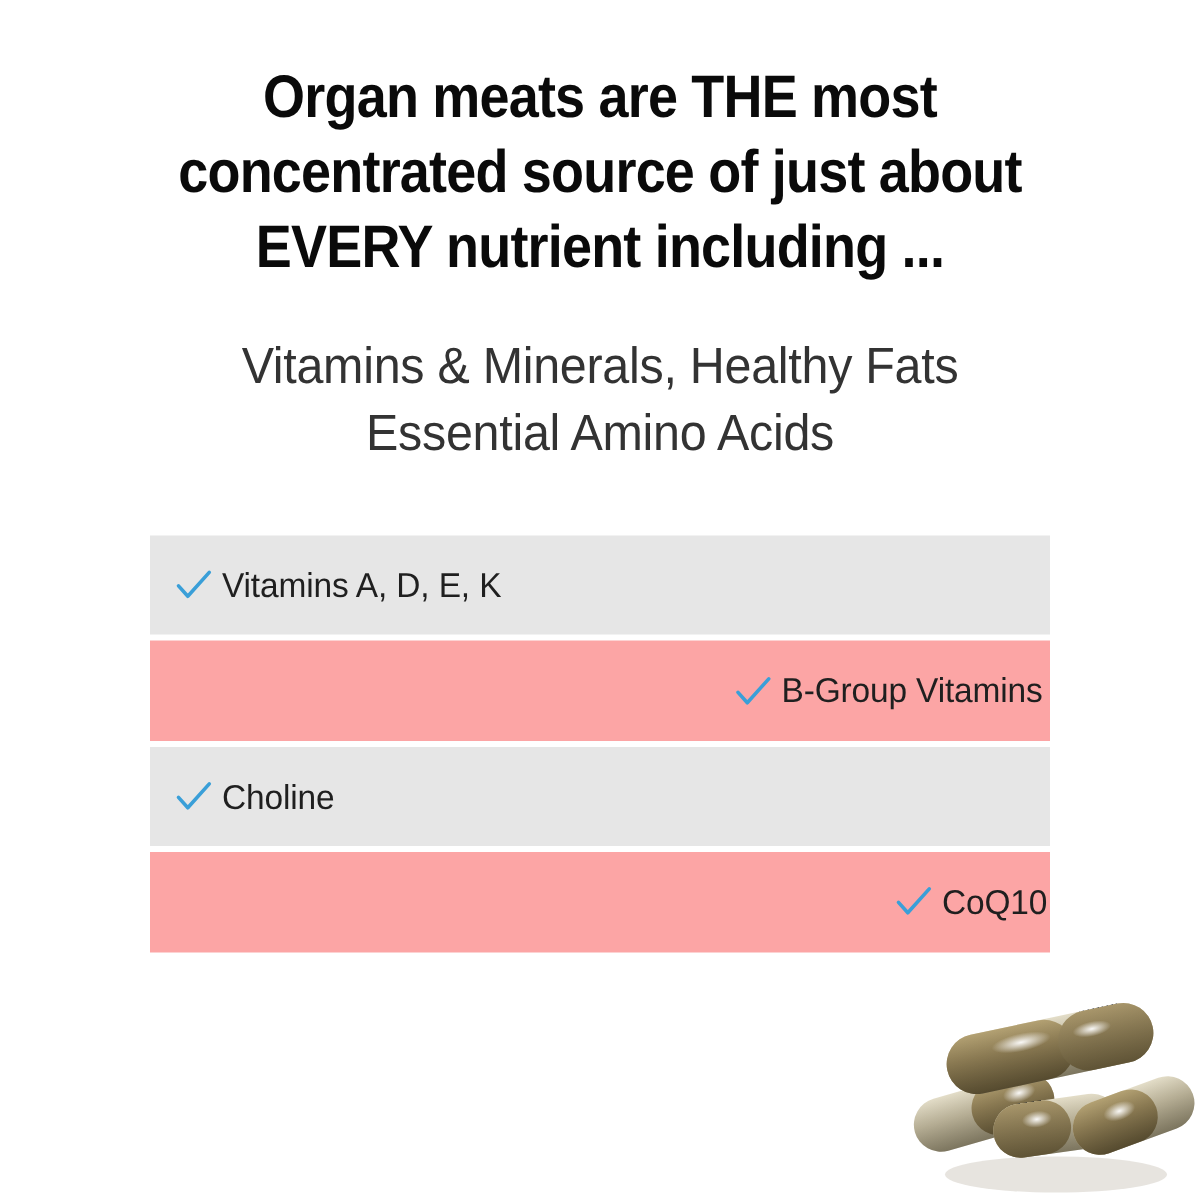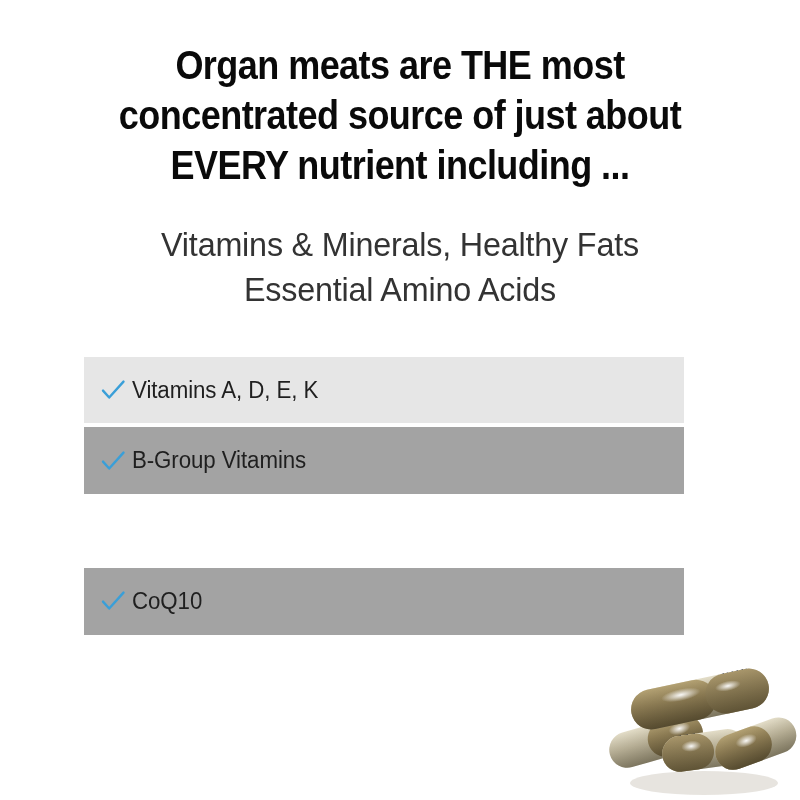--- a/index.html
+++ b/index.html
@@ -58,21 +58,21 @@
     transform-origin: center top;
   }
   .subtitle-line {
     display: block;
     white-space: nowrap;
   }
 
   
   .benefits-table {
     position: absolute;
-    left: 84px;
+    left: 100px;
     top: 357px;
     width: 600px;
     height: 348px;
     display: flex;
     flex-direction: column;
     gap: 4px;
   }
   .benefits-row {
     display: flex;
     flex-direction: row;
@@ -83,21 +83,22 @@
   .benefit-cell {
     flex: 1 1 0;
     display: flex;
     align-items: center;
     padding-left: 16px;
     box-sizing: border-box;
     background: #e6e6e6;
     min-width: 0;
   }
   .benefits-row.row-alt .benefit-cell {
-    background: #a3a3a3;
+    background: #fca5a5;
+    justify-content: flex-end;
   }
   .check-icon {
     flex: 0 0 auto;
     width: 26px;
     height: 26px;
     margin-right: 6px;
     display: block;
   }
   .benefit-label {
     font-size: 23px;
@@ -154,20 +155,26 @@
     <div class="benefits-row row-alt">
       <div class="benefit-cell">
         <svg class="check-icon" viewBox="0 0 26 26" aria-hidden="true">
           <path d="M3 13.6 L9.2 20.5 L23.5 4.6" fill="none" stroke="#3a9fd8" stroke-width="2.4" stroke-linecap="round" stroke-linejoin="round"></path>
         </svg>
         <span class="benefit-label">B-Group Vitamins</span>
       </div>
     </div>
 
     <div class="benefits-row">
+      <div class="benefit-cell">
+        <svg class="check-icon" viewBox="0 0 26 26" aria-hidden="true">
+          <path d="M3 13.6 L9.2 20.5 L23.5 4.6" fill="none" stroke="#3a9fd8" stroke-width="2.4" stroke-linecap="round" stroke-linejoin="round"></path>
+        </svg>
+        <span class="benefit-label">Choline</span>
+      </div>
     </div>
 
     <div class="benefits-row row-alt">
       <div class="benefit-cell">
         <svg class="check-icon" viewBox="0 0 26 26" aria-hidden="true">
           <path d="M3 13.6 L9.2 20.5 L23.5 4.6" fill="none" stroke="#3a9fd8" stroke-width="2.4" stroke-linecap="round" stroke-linejoin="round"></path>
         </svg>
         <span class="benefit-label">CoQ10</span>
       </div>
     </div>

